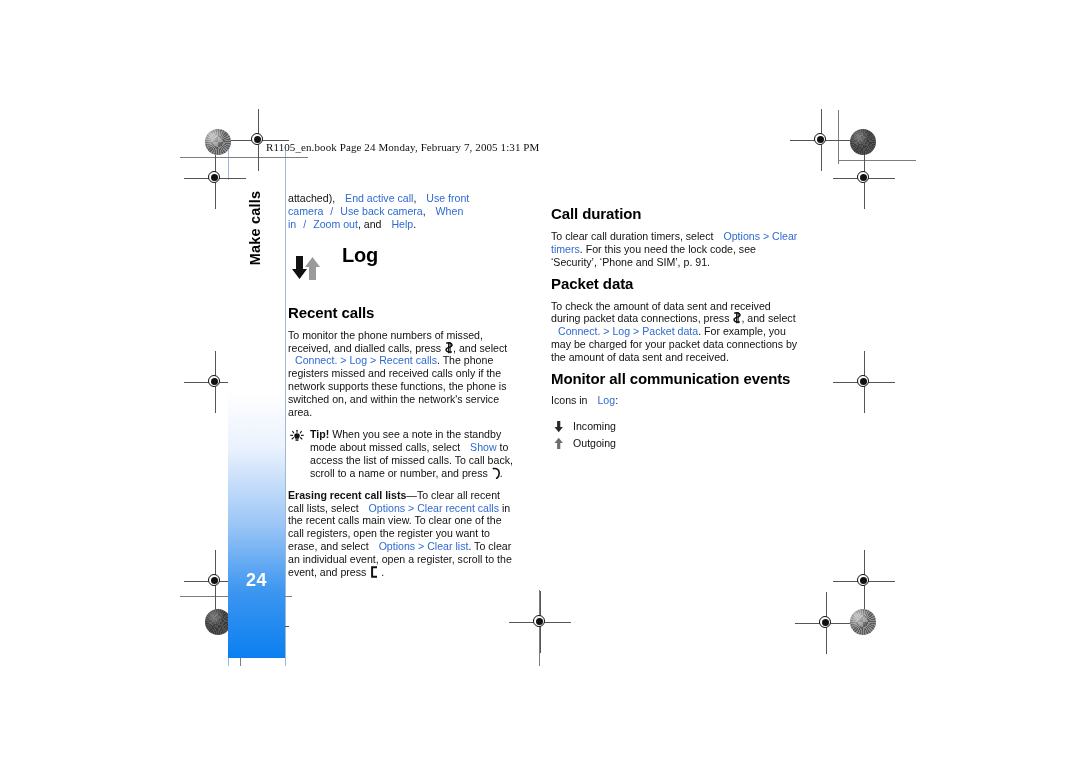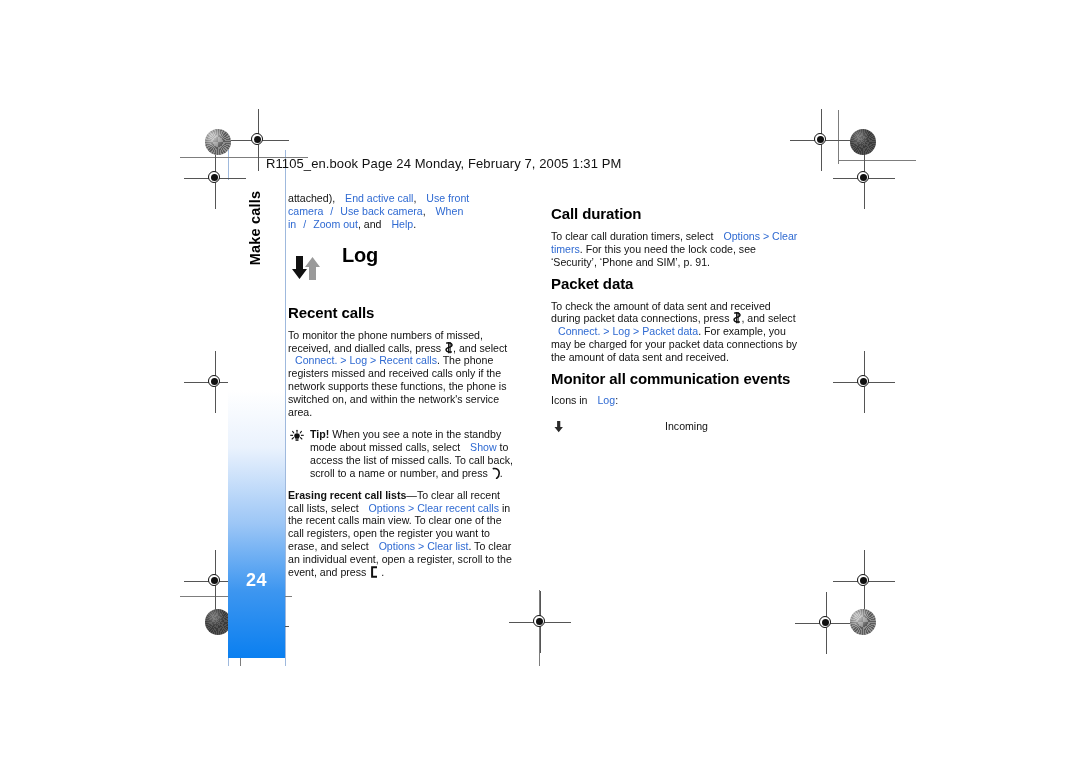--- a/index.html
+++ b/index.html
@@ -39,23 +39,23 @@
 
   .trimline{position:absolute;background:#9fb9dd;}
   .trimline.v{width:1px;}
 
   .cutline{position:absolute;background:#7d7d7d;}
   .cutline.v{width:1px;}
   .cutline.h{height:1px;}
 
   
   .bookline{
-    position:absolute;left:266px;top:156px;
-    font-family:Liberation Sans, sans-serif;
-    font-size:13px;color:#111;white-space:nowrap;letter-spacing:.1px;
+    position:absolute;left:266px;top:141px;
+    font-family:Liberation Serif, serif;
+    font-size:11px;color:#111;white-space:nowrap;letter-spacing:.1px;
   }
 
   
   .sidetab{
     position:absolute;left:228px;top:180px;width:57px;height:478px;
     background:linear-gradient(180deg,#ffffff 0%,#ffffff 44%,#eaf2fd 56%,#9cc6f6 72%,#3d96f0 86%,#0a7ff0 100%);
   }
   .sidetab-label{
     position:absolute;left:-33px;top:40px;width:120px;
     transform:rotate(-90deg);transform-origin:50% 50%;
@@ -87,21 +87,21 @@
   
   .logblock{position:relative;height:44px;margin:18px 0 14px 0;}
   .logicon{position:absolute;left:3px;top:6px;width:34px;height:26px;}
   .logtitle{position:absolute;left:54px;top:0px;}
 
   
   .hang{position:relative;padding-left:22px;margin:0 0 9px 0;}
   .hang .gl{position:absolute;left:0;top:1px;width:18px;height:13px;}
 
   
-  .iconlist{margin-top:12px;text-align:center;}
+  .iconlist{margin-top:12px;}
   .iconrow{position:relative;padding-left:22px;height:15px;line-height:13px;margin-bottom:2.5px;}
   .iconrow .gl{position:absolute;left:1px;top:0px;width:15px;height:13px;}
 
   .inline-gl{display:inline-block;vertical-align:-2px;width:11px;height:12px;}
   .inline-gl.key{width:9px;height:11px;vertical-align:-1px;}
   svg{display:block;}
 </style>
 </head>
 <body>
 
@@ -268,17 +268,25 @@
 
       <div class="iconrow">
         <span class="gl">
           <svg viewBox="0 0 15 13" width="15" height="13" aria-hidden="true">
             <path d="M5.1 1 h3.2 v6 h2.6 l-4.2 5.2 L2.5 7 h2.6 z" fill="#2a2a2a"></path>
           </svg>
         </span>
         <span>Incoming</span>
       </div>
 
+      <div class="iconrow">
+        <span class="gl">
+          <svg viewBox="0 0 15 13" width="15" height="13" aria-hidden="true">
+            <path d="M5.1 12 h3.2 v-6 h2.6 l-4.2 -5.2 L2.5 6 h2.6 z" fill="#6e6e6e"></path>
+          </svg>
+        </span>
+        <span>Outgoing</span>
+      </div>
 
 
     </div>
   </div>
 </div>
 
 </body></html>

